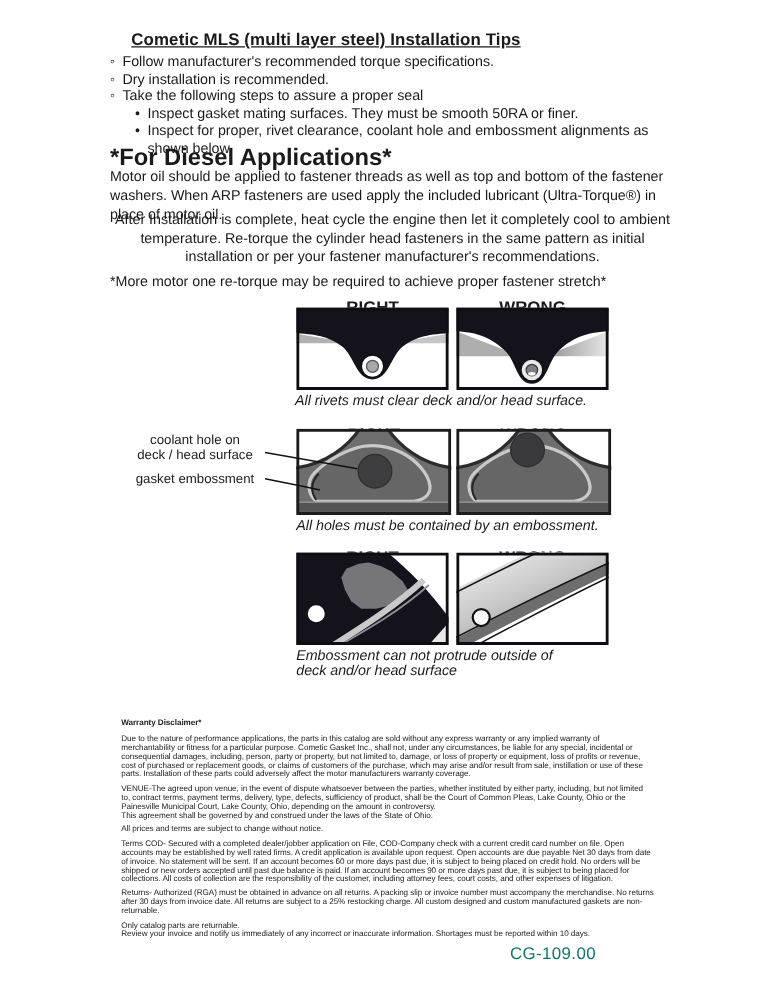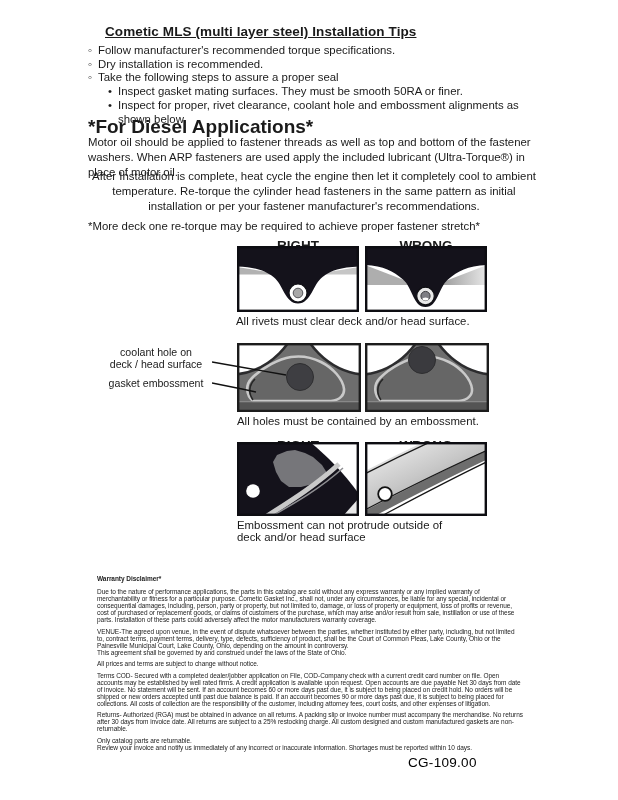--- a/index.html
+++ b/index.html
@@ -10,28 +10,28 @@
   .bullets{position:absolute;left:88px;top:44px;width:460px;font-size:11.4px;line-height:13.7px;}
   .b-row{display:flex;}
   .b-mark{width:10px;flex:none;}
   .b-sub{margin-left:20px;}
   .diesel-h{position:absolute;left:88px;top:116px;font-size:19px;font-weight:bold;}
   .para{position:absolute;left:88px;width:452px;font-size:11.4px;line-height:15px;}
   .p1{top:135px;}.p2{top:169px;text-align:center;}.note{top:219px;}
   .dlabel{position:absolute;width:122px;text-align:center;font-size:13.5px;font-weight:bold;margin-top:10px;}
   .dbox{position:absolute;}
   .dbox svg{display:block;}
-  .dcap{position:absolute;font-size:11.4px;}
+  .dcap{position:absolute;font-size:11.4px;font-style:italic;}
   .ann{position:absolute;width:112px;left:100px;text-align:center;font-size:10.6px;line-height:12.2px;}
   .leader{position:absolute;left:212px;top:349px;width:96px;height:50px;z-index:4;}
   .warranty{position:absolute;left:97px;top:575px;width:426px;font-size:6.5px;line-height:7px;
             color:#222;letter-spacing:-.05px;}
   .warranty .wh{font-weight:bold;margin:0 0 6px 0;}
   .warranty .wp{margin:0 0 4.5px 0;white-space:pre-line;}
-  .docnum{position:absolute;left:408px;top:755px;font-size:13.5px;color:#000000;letter-spacing:.3px;}
+  .docnum{position:absolute;left:408px;top:755px;font-size:13.5px;color:#0f766e;letter-spacing:.3px;}
 </style>
 </head>
 <body>
 
 <div class="page">
 
   <div class="title">Cometic MLS (multi layer steel) Installation Tips</div>
 
   <div class="bullets">
     <div class="b-row">
@@ -52,21 +52,21 @@
     </div>
     <div class="b-row b-sub">
       <span class="b-mark">•</span>
       <span>Inspect for proper, rivet clearance, coolant hole and embossment alignments as shown below.</span>
     </div>
   </div>
 
   <div class="diesel-h">*For Diesel Applications*</div>
   <div class="para p1">Motor oil should be applied to fastener threads as well as top and bottom of the fastener washers. When ARP fasteners are used apply the included lubricant (Ultra-Torque®) in place of motor oil.</div>
   <div class="para p2">After Installation is complete, heat cycle the engine then let it completely cool to ambient temperature. Re-torque the cylinder head fasteners in the same pattern as initial installation or per your fastener manufacturer's recommendations.</div>
-  <div class="para note">*More deck one re-torque may be required to achieve proper fastener stretch*</div>
+  <div class="para note">*More motor one re-torque may be required to achieve proper fastener stretch*</div>
 
   <div class="dlabel" style="left:237px;top:228px">RIGHT</div>
   <div class="dlabel" style="left:365px;top:228px">WRONG</div>
 
   <div class="dbox" style="left:237px;top:246px">
     <svg width="122" height="66" viewBox="0 0 122 66">
       <rect width="122" height="66" fill="#ffffff"></rect>
       <polygon points="0,21 46,28.5 0,28.5" fill="#b2b2b2"></polygon>
       <polygon points="122,21 76,28.5 122,28.5" fill="#c6c6c6"></polygon>
       <path d="M0,0 H122 V20.5 C103,21.5 95,24 85.5,31 C76,38 74,57.5 61,57.5 C48,57.5 46,38 36.5,31 C27,24 19,21.5 0,20.5 Z" fill="#14121b"></path>

